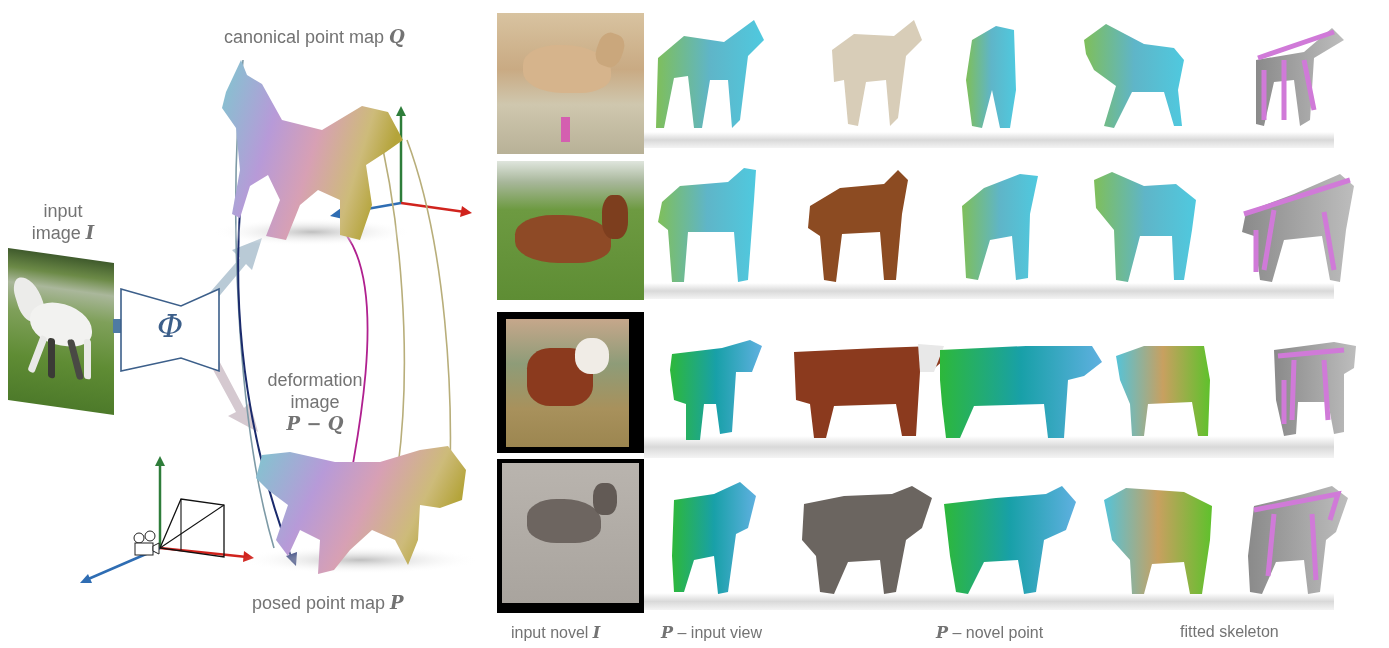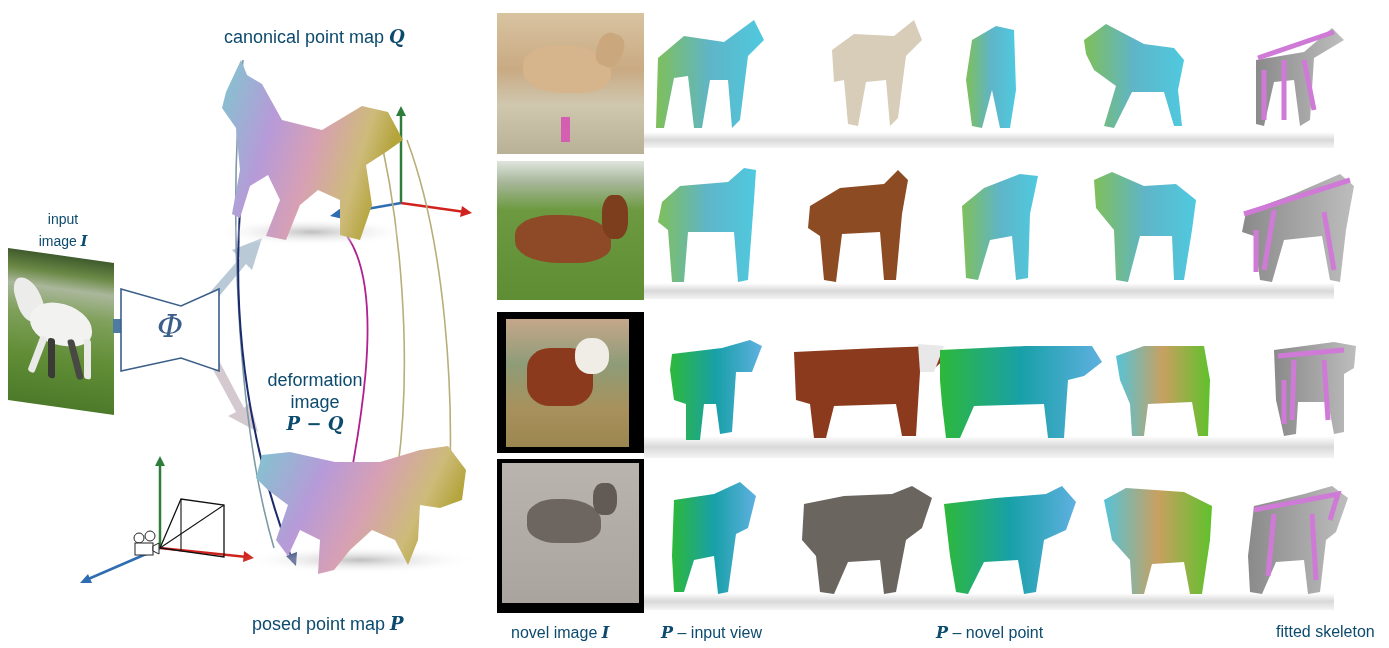--- a/index.html
+++ b/index.html
@@ -1,18 +1,18 @@
 <!DOCTYPE html>
 <html><head>
 <meta charset="utf-8">
 <style>
   html, body { margin: 0; padding: 0; background: #ffffff; }
   body { width: 1389px; height: 648px; position: relative; overflow: hidden; font-family: "Liberation Sans", "DejaVu Sans", sans-serif; color: #111; }
   .abs { position: absolute; }
-  .label { font-size: 17px; color: #0c4a6e; white-space: nowrap; }
+  .label { font-size: 17px; color: #737373; white-space: nowrap; }
   .math { font-family: "DejaVu Serif", "Liberation Serif", serif; font-weight: bold; font-style: italic; }
   .center { text-align: center; }
   svg { position: absolute; overflow: visible; }
 
   
   .input-photo { left: 8px; top: 248px; width: 106px; height: 152px; transform: skewY(8deg); transform-origin: left top;
     background: linear-gradient(180deg, #3f5a2c 0%, #6c8a47 12%, #aab79b 22%, #7fa05a 40%, #5f8c34 70%, #4d7a2a 100%); overflow: hidden; }
   .input-photo .horse-body { position: absolute; left: 22px; top: 48px; width: 62px; height: 42px; background: #f2f2f0; border-radius: 45% 55% 40% 50%; }
   .input-photo .horse-neck { position: absolute; left: 8px; top: 26px; width: 26px; height: 44px; background: #ececea; border-radius: 40% 60% 30% 40%; transform: rotate(-18deg); }
   .input-photo .horse-leg { position: absolute; width: 7px; height: 40px; background: #e9e9e7; border-radius: 3px; }
@@ -20,21 +20,21 @@
   
   .grid-photo { position: absolute; left: 497px; width: 147px; overflow: hidden; }
   .animal { position: absolute; }
   .bottom-label { top: 623px; font-size: 16px; }
 </style>
 </head>
 <body>
 
 <div>
 
-  <div class="abs label center" style="left:8px; top:208px; width:110px; line-height:22px; font-size:14px;">
+  <div class="abs label center" style="left:8px; top:200px; width:110px; line-height:22px; font-size:18px;">
     <div>input</div>
     <div><span>image </span><span class="math">I</span></div>
   </div>
 
   <div class="abs input-photo">
     <div class="horse-neck"></div>
     <div class="horse-body"></div>
     <div class="horse-leg" style="left:26px; top:82px; transform:rotate(20deg);"></div>
     <div class="horse-leg" style="left:40px; top:84px; background:#3b3b36;"></div>
     <div class="horse-leg" style="left:64px; top:82px; transform:rotate(-15deg); background:#494944;"></div>
@@ -108,21 +108,21 @@
   <div class="abs label" style="left:224px; top:26px; font-size:18px;">
     <span>canonical point map </span><span class="math">Q</span>
   </div>
 
   <div class="abs label center" style="left:248px; top:322px; width:134px; font-size:18px; line-height:22px;margin-top:47px;">
     <div>deformation</div>
     <div>image</div>
     <div class="math">P − Q</div>
   </div>
 
-  <div class="abs label" style="left:252px; top:592px; font-size:18px;margin-top:21px;">
+  <div class="abs label" style="left:252px; top:592px; font-size:18px;">
     <span>posed point map </span><span class="math">P</span>
   </div>
 </div>
 
 <div>
 
   <div class="grid-photo" style="top:13px; height:141px; background:linear-gradient(180deg,#d8c3a0 0%,#c9aa83 40%,#cfc7ae 65%,#b8b197 100%);">
     <div class="animal" style="left:26px; top:32px; width:88px; height:48px; background:#d6b48c; border-radius:40% 55% 35% 45%;"></div>
     <div class="animal" style="left:100px; top:20px; width:26px; height:34px; background:#caa77c; border-radius:40%; transform:rotate(20deg);"></div>
     <div class="animal" style="left:64px; top:104px; width:9px; height:25px; background:#d45fb0;"></div>
@@ -210,22 +210,22 @@
       <path d="M30,500 L70,494 L96,482 L112,496 L104,528 L92,534 L84,592 L74,594 L70,556 L50,560 L40,592 L30,592 L28,556 Z" fill="url(#rgb2)"></path>
       <path d="M160,504 L200,496 L248,494 L268,486 L288,498 L278,528 L262,540 L252,592 L240,594 L236,560 L204,562 L190,594 L176,592 L172,556 L158,540 Z" fill="#6b6560"></path>
       <path d="M300,504 L352,498 L402,494 L418,486 L432,502 L422,530 L400,540 L392,592 L380,594 L374,560 L340,562 L324,594 L312,592 L306,556 Z" fill="url(#rgb2)"></path>
       <path d="M460,500 L482,488 L540,492 L568,506 L566,540 L558,594 L546,594 L540,562 L508,564 L500,594 L488,594 L486,560 L468,540 Z" fill="url(#rgb3)"></path>
       <path d="M610,506 L660,494 L688,486 L704,498 L692,532 L682,540 L676,592 L664,594 L660,560 L632,562 L618,594 L606,592 L604,556 Z" fill="url(#grey)"></path>
       <path d="M610,510 L694,494 L686,520 M630,514 L624,576 M668,514 L672,580" stroke="#d07ad8" stroke-width="5" fill="none"></path>
     </g>
   </svg>
 
   <div class="abs label bottom-label" style="left:511px;">
-    <span>novel image </span><span class="math">I</span>
+    <span>input novel </span><span class="math">I</span>
   </div>
   <div class="abs label bottom-label" style="left:661px;text-align:right;">
     <span class="math">P</span><span> – input view</span>
   </div>
   <div class="abs label bottom-label" style="left:936px;">
     <span class="math">P</span><span> – novel point</span>
   </div>
-  <div class="abs label bottom-label" style="left:1276px;">fitted skeleton</div>
+  <div class="abs label bottom-label" style="left:1180px;">fitted skeleton</div>
 </div>
 
 </body></html>

